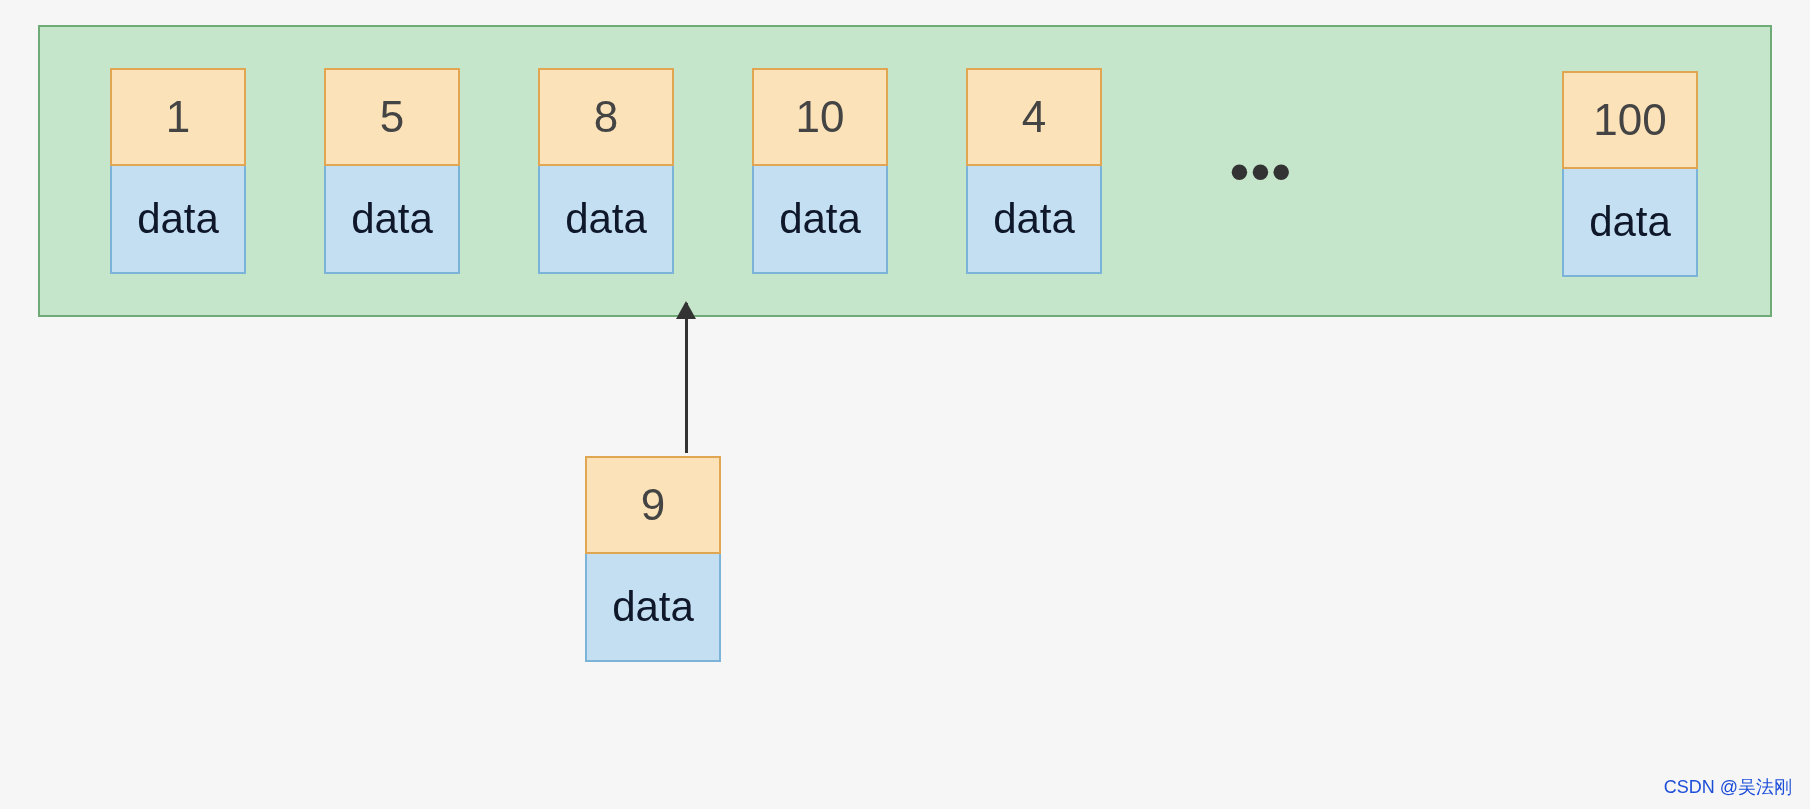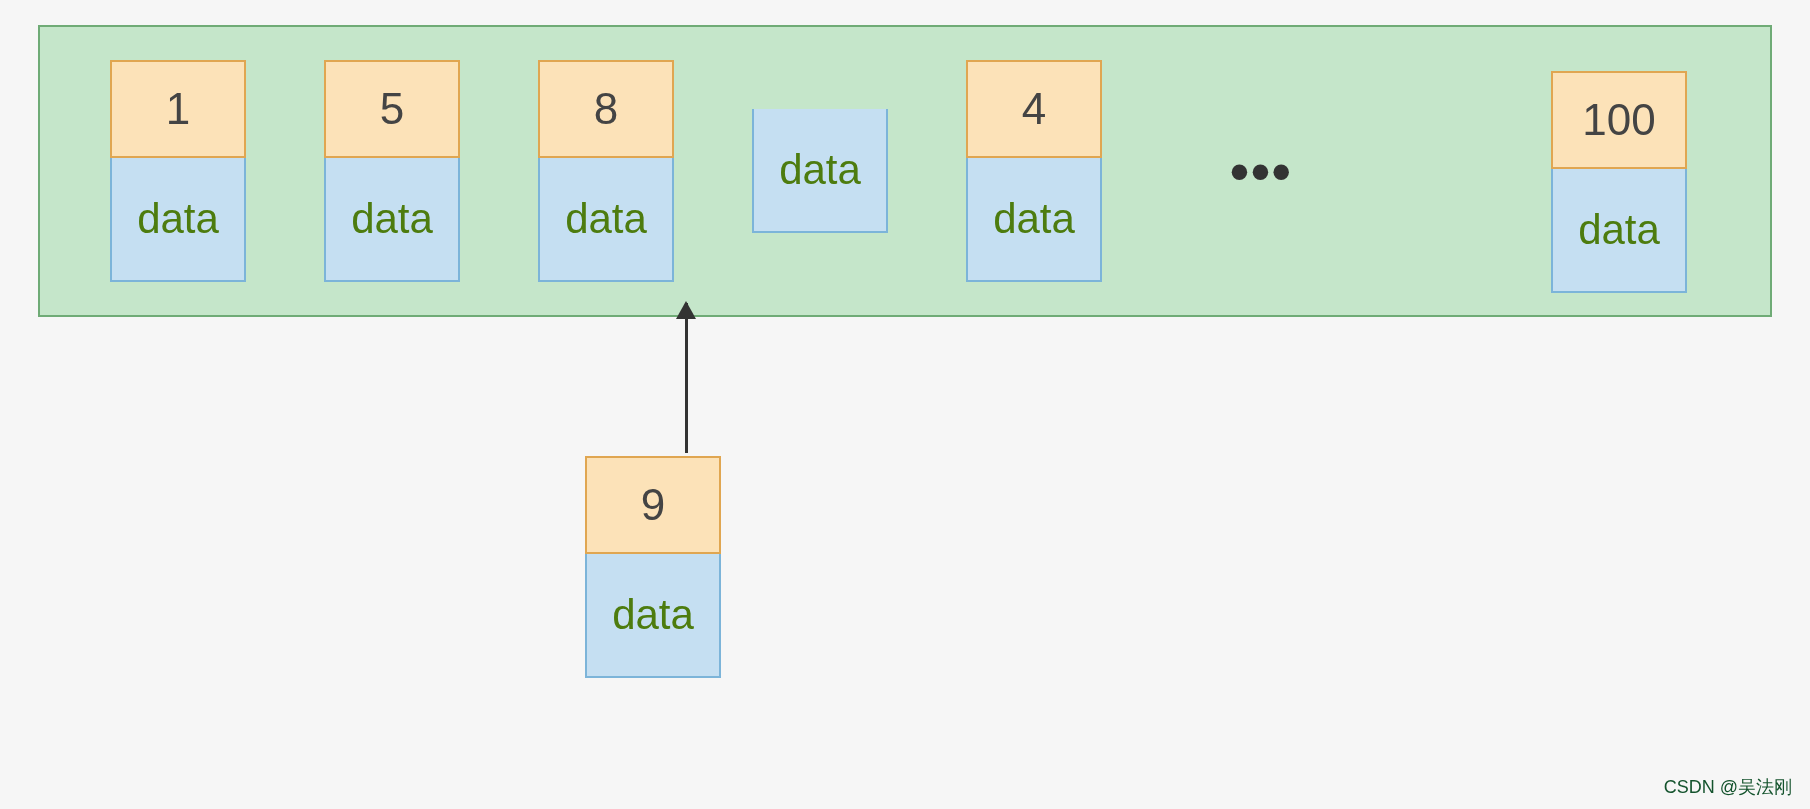--- a/index.html
+++ b/index.html
@@ -35,40 +35,40 @@
     height: 98px;
     background: #fce2b8;
     border: 2px solid #e0a651;
     display: flex;
     align-items: center;
     justify-content: center;
     font-size: 44px;
     color: #444;
   }
   .cell-data {
-    height: 124px;
+    height: 108px;
     background: #c5dff2;
     border: 2px solid #7cb4d9;
     border-top: none;
     display: flex;
     align-items: center;
     justify-content: center;
     font-size: 42px;
-    color: #4d7c0f;
+    color: #0f172a;
   }
   .ellipsis {
     font-size: 54px;
     color: #333;
     margin-left: 50px;
     margin-right: 30px;
     letter-spacing: 2px;
     font-weight: bold;
   }
   .cell-last {
-    margin-right: 11px;
+    margin-right: 0;
     margin-left: auto;
     position: absolute;
     right: 72px;
     top: 44px;
   }
   .arrow-wrap {
     position: absolute;
     left: 671px;
     top: 303px;
     width: 30px;
@@ -97,41 +97,42 @@
     top: 456px;
     width: 136px;
     display: flex;
     flex-direction: column;
   }
   .watermark {
     position: absolute;
     right: 18px;
     bottom: 10px;
     font-size: 18px;
-    color: #14532d;
+    color: #1d4ed8;
     font-family: Arial, sans-serif;
   }
 </style>
 </head>
 <body>
 
 <div class="container">
   <div class="cell">
     <div class="cell-key">1</div>
     <div class="cell-data">data</div>
   </div>
   <div class="cell">
     <div class="cell-key">5</div>
     <div class="cell-data">data</div>
   </div>
   <div class="cell">
     <div class="cell-key">8</div>
     <div class="cell-data">data</div>
   </div>
   <div class="cell">
+    <div class="cell-key">10</div>
     <div class="cell-data">data</div>
   </div>
   <div class="cell">
     <div class="cell-key">4</div>
     <div class="cell-data">data</div>
   </div>
   <div class="ellipsis">•••</div>
   <div class="cell cell-last">
     <div class="cell-key">100</div>
     <div class="cell-data">data</div>

